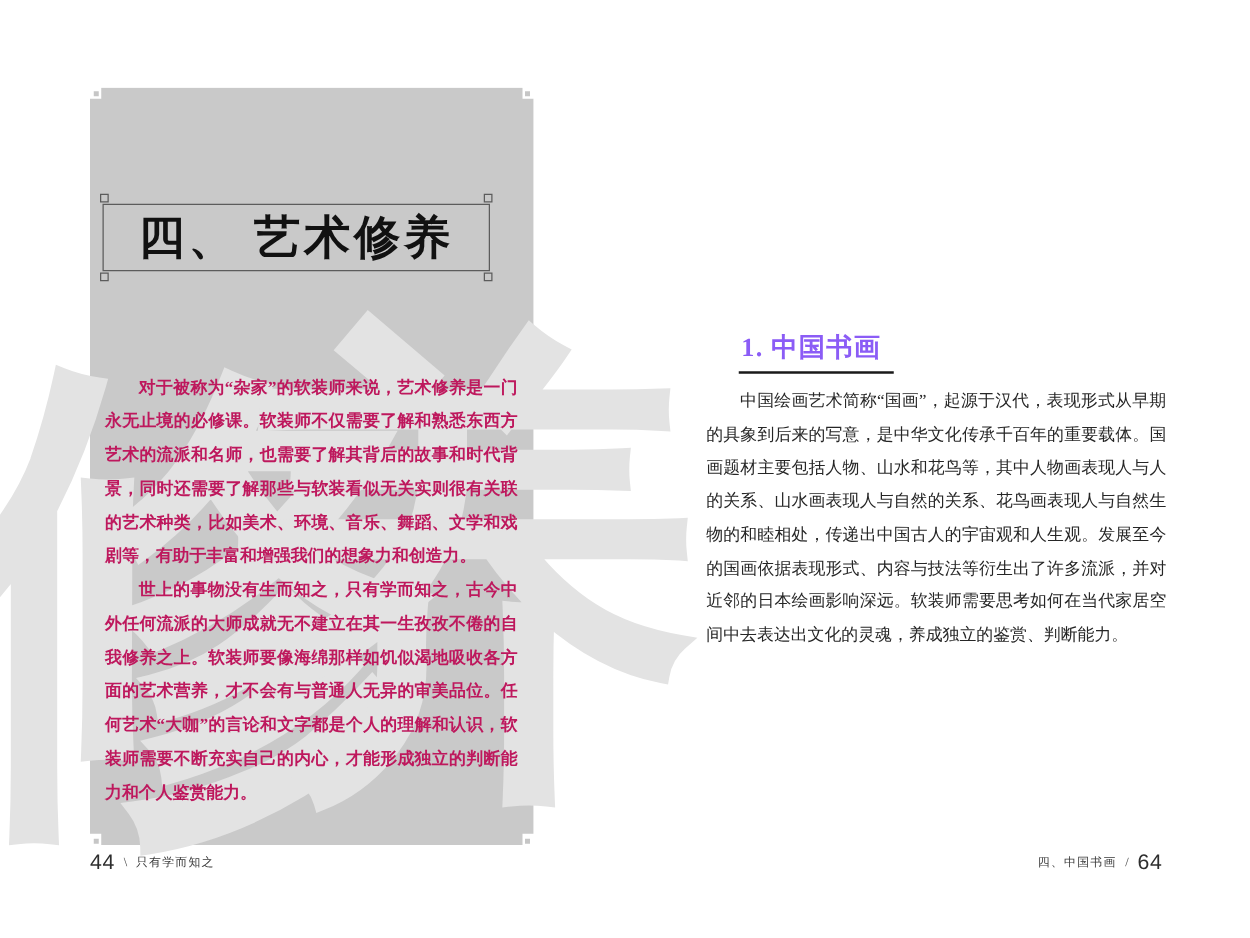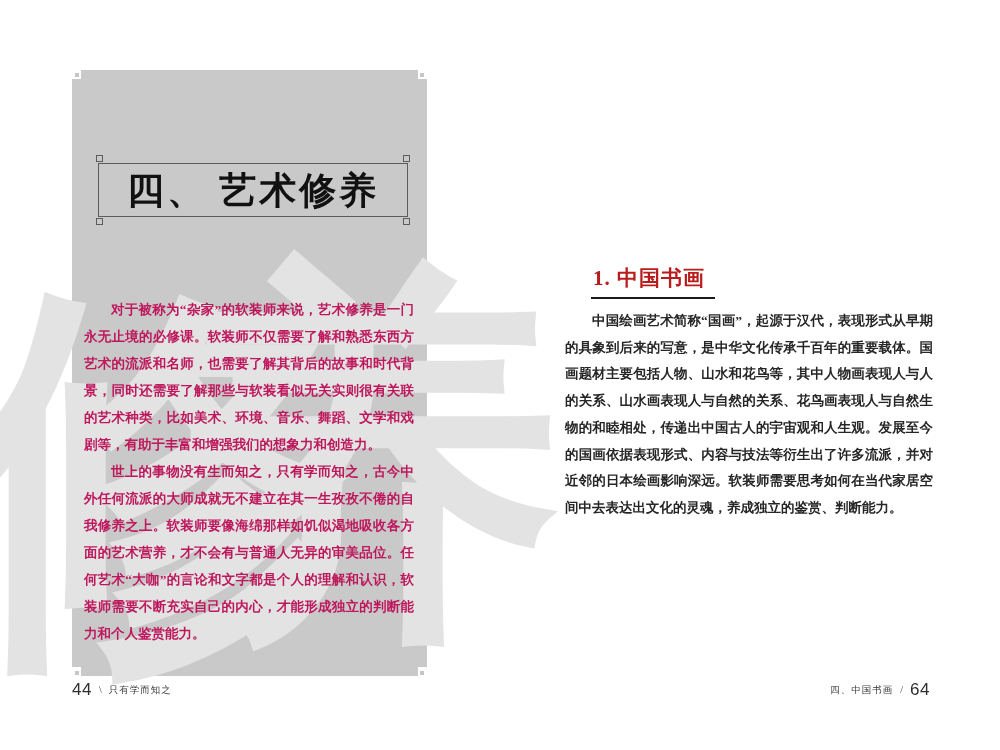--- a/index.html
+++ b/index.html
@@ -38,21 +38,21 @@
     line-height: 1;
     font-family: "Liberation Serif", "DejaVu Serif", serif;
     pointer-events: none;
   }
   .wm-left  { left: -48px; top: 282px; font-size: 400px; }
   .wm-right { left: 168px; top: 262px; font-size: 395px; }
 
   
   .left-content { position: absolute; left: 72px; top: 70px; width: 355px; height: 606px; }
   .title-box {
-    position: absolute; left: 26px; top: 93px; width: 308px; height: 52px;
+    position: absolute; left: 10px; top: 93px; width: 308px; height: 52px;
     border: 1px solid #5c5c5c;
   }
   .orn {
     position: absolute; width: 5px; height: 5px;
     border: 1px solid #5c5c5c; background: transparent;
   }
   .orn-tl { left: -3px;  top: -9px; }
   .orn-tr { right: -3px; top: -9px; }
   .orn-bl { left: -3px;  bottom: -9px; }
   .orn-br { right: -3px; bottom: -9px; }
@@ -65,27 +65,27 @@
     position: absolute; left: 12px; top: 226px; width: 330px;
     font-size: 13.5px; font-weight: bold; color: #be185d;
     line-height: 27px; text-align: justify;
   }
   .left-body p { margin: 0; text-indent: 2em; }
 
   
   .right-page { position: absolute; left: 565px; top: 264px; width: 368px; }
   .section-heading {
     display: inline-block; margin-left: 26px;
-    font-size: 21px; font-weight: bold; color: #b91c1c;
+    font-size: 21px; font-weight: bold; color: #8b5cf6;
     border-bottom: 2px solid #1a1a1a;
     padding: 0 10px 5px 2px; letter-spacing: 1px;
   }
   .right-body { margin-top: 9px; font-size: 13.5px; color: #262626;
     line-height: 26.7px; text-align: justify; }
-  .right-body p { margin: 0; text-indent: 2em; font-weight: bold; }
+  .right-body p { margin: 0; text-indent: 2em; }
 
   
   .footer-left { position: absolute; left: 72px; top: 680px; white-space: nowrap; }
   .footer-right { position: absolute; right: 70px; top: 680px; white-space: nowrap; text-align: right; }
   .page-num {
     font-family: "Liberation Sans", "DejaVu Sans", sans-serif;
     font-size: 17px; color: #2e2e2e; letter-spacing: 0.5px;
   }
   .footer-small {
     font-size: 9.5px; color: #3a3a3a; letter-spacing: 1px;

